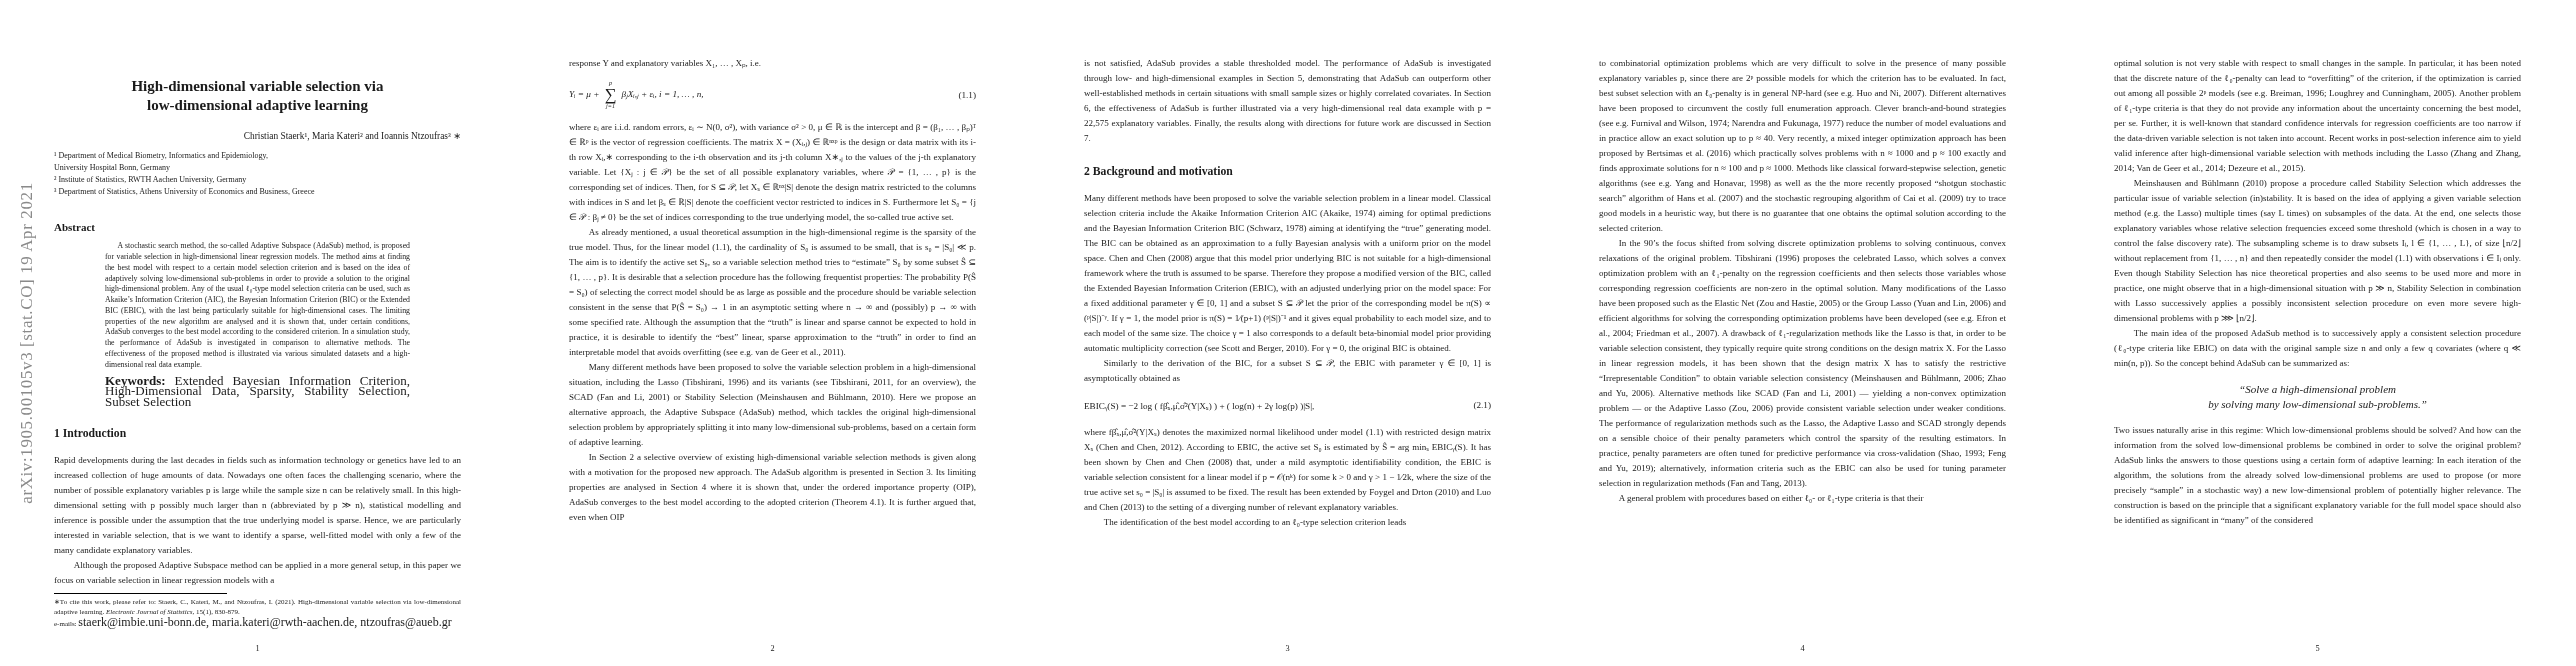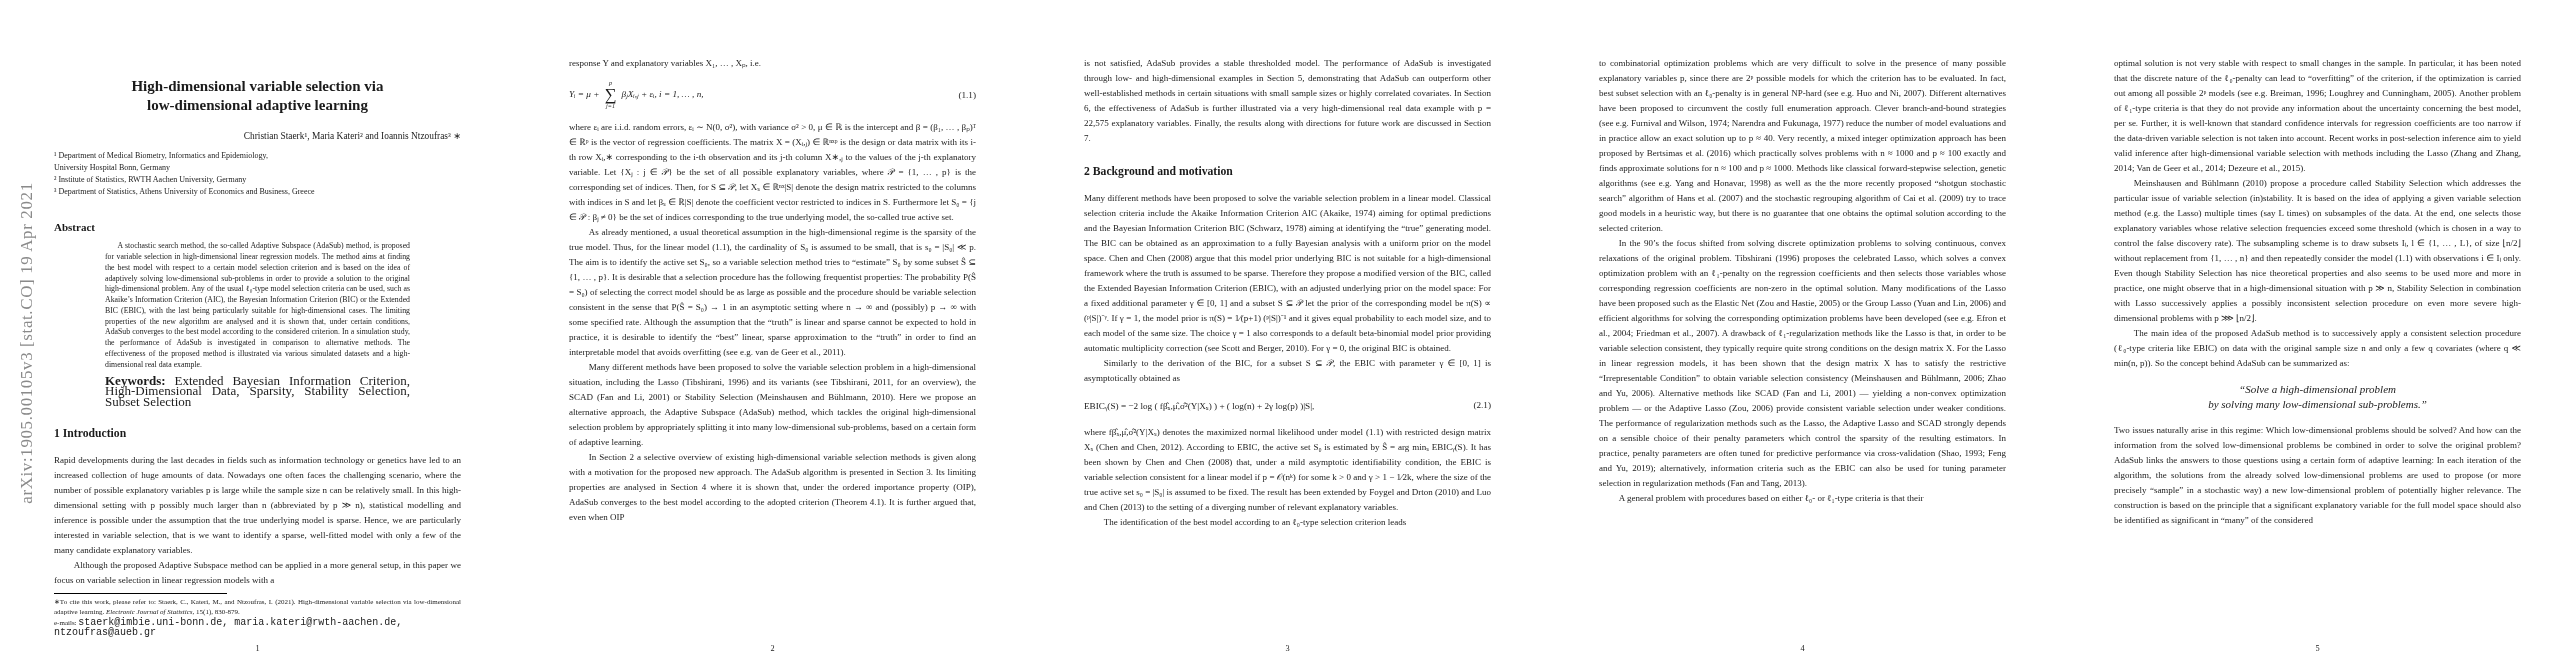--- a/index.html
+++ b/index.html
@@ -21,21 +21,21 @@
   .sec-head{font-size:11.7px;font-weight:bold;margin:19px 0 13.3px 0;}
   .banner{position:absolute;top:343px;left:16.7px;transform-origin:0 0;
           transform:rotate(-90deg) translateX(-50%);white-space:nowrap;
           color:#8a8a8a;font-size:17px;letter-spacing:0.6px;}
   .pagenum{position:absolute;bottom:14.5px;left:0;width:100%;text-align:center;font-size:8.3px;}
   .footnote{margin-top:5px;}
   .fn-rule{width:173px;border:none;border-top:0.8px solid #000;margin:0 0 3.9px 0;}
   .fn-text{font-size:7px;line-height:9.7px;text-align:justify;margin:0;}
   .fn-text .cite-ital{font-style:italic;}
   .fn-emails{font-size:7px;line-height:9.7px;margin:0;}
-  .mono{font-family:Liberation Mono, monospace;font-size:10px;}
+  .mono{font-family:Liberation Serif, serif;font-size:12px;}
   .equation{position:relative;margin:9px 0 10px 0;font-size:9.2px;}
   .eq-num{position:absolute;right:0;top:50%;transform:translateY(-50%);font-style:normal;}
   .math{font-style:italic;}
   .sum{display:inline-flex;flex-direction:column;align-items:center;vertical-align:middle;
        margin:0 2.8px;line-height:1;}
   .sum-top,.sum-bot{font-size:6.1px;font-style:italic;line-height:1.1;}
   .sum-sym{font-size:16.7px;line-height:1;font-style:normal;}
   .eq-inline{padding:3.3px 0;}
   .quote{font-style:italic;text-align:center;font-size:11px;line-height:14.5px;margin:11px 0 12.2px 0;}
 </style>

